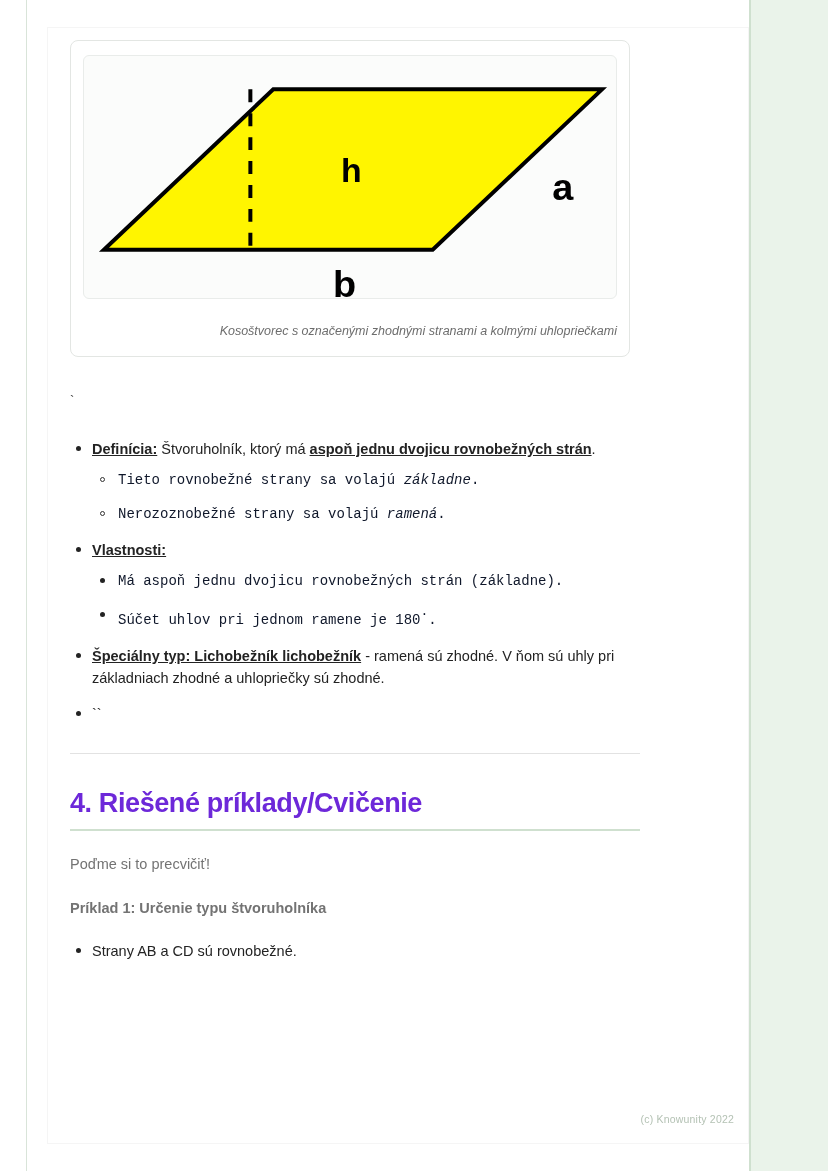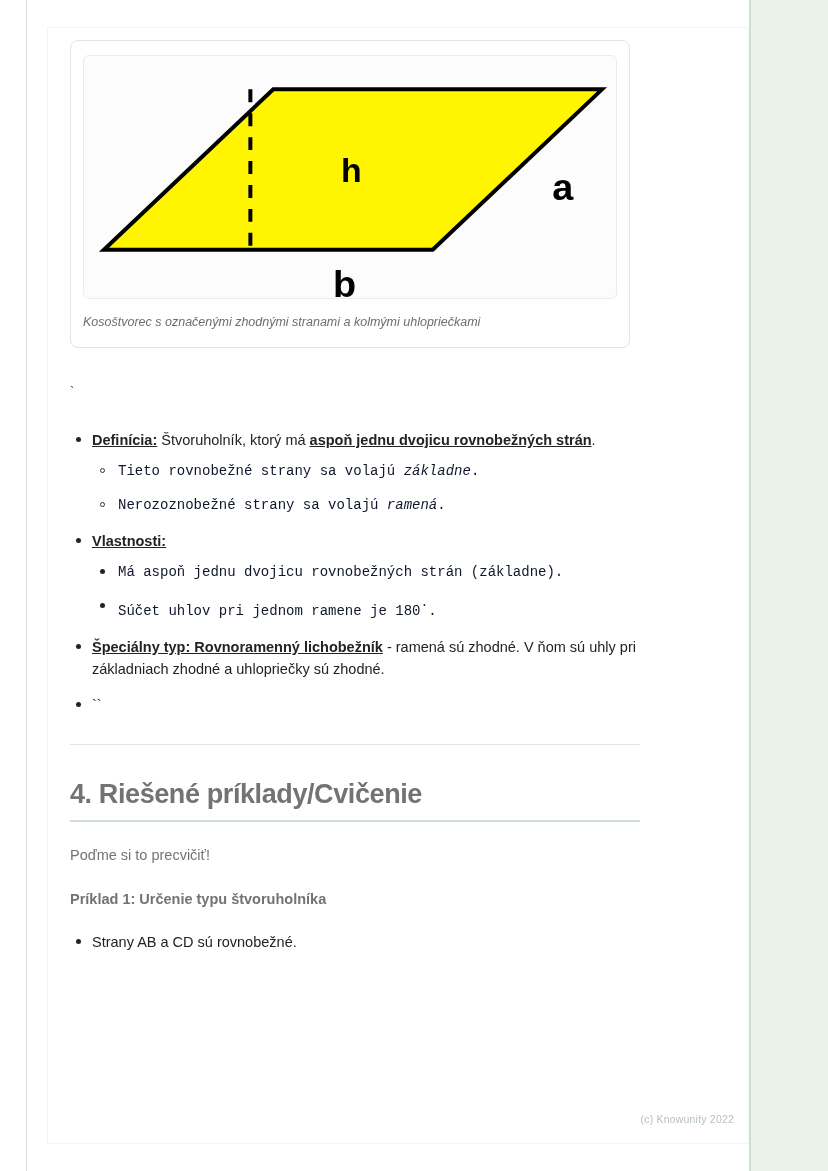--- a/index.html
+++ b/index.html
@@ -82,23 +82,23 @@
   }
   .figure-inner {
     border: 1px solid #e9ecea;
     border-radius: 6px;
     background: #fbfcfb;
     height: 242px;
     position: relative;
     overflow: hidden;
   }
   .figure-caption {
-    margin-top: 16px;
+    margin-top: 25px;
     margin-bottom: 6px;
-    text-align: left;
+    text-align: right;
     font-style: italic;
     font-size: 12.5px;
     color: #6d6d6d;
   }
   .svg-wrap { position: absolute; inset: 0; }
 
   
   .tickline {
     font-size: 13px;
     color: #444;
@@ -107,21 +107,21 @@
   }
 
   h2.section {
     color: #1aa05e;
     font-size: 21px;
     font-weight: bold;
     margin: 0 0 16px 0;
     letter-spacing: -0.2px;
   }
   h1.bigsection {
-    color: #737373;
+    color: #6d28d9;
     font-size: 27px;
     font-weight: bold;
     margin: 0 0 0 0;
     padding-bottom: 10px;
     border-bottom: 2px solid #cfe0cf;
     letter-spacing: -0.4px;
   }
 
   ul, ol { margin: 0; padding: 0; }
   ul.lvl1 {
@@ -250,21 +250,21 @@
 
         <li>
           <strong>Vlastnosti:</strong>
           <ul class="lvl2 solid">
             <li><span>Má aspoň jednu dvojicu rovnobežných strán (základne).</span></li>
             <li><span>Súčet uhlov pri jednom ramene je 180</span><span class="deg">·</span><span>.</span></li>
           </ul>
         </li>
 
         <li>
-          <strong>Špeciálny typ: Rovnoramenný lichobežník</strong><span> - ramená sú zhodné. V ňom sú uhly pri základniach zhodné a uhlopriečky sú zhodné.</span>
+          <strong>Špeciálny typ: Lichobežník lichobežník</strong><span> - ramená sú zhodné. V ňom sú uhly pri základniach zhodné a uhlopriečky sú zhodné.</span>
         </li>
 
         <li>
           <span>``</span>
         </li>
       </ul>
 
       <hr class="hr">
 
       <h1 class="bigsection">4. Riešené príklady/Cvičenie</h1>

